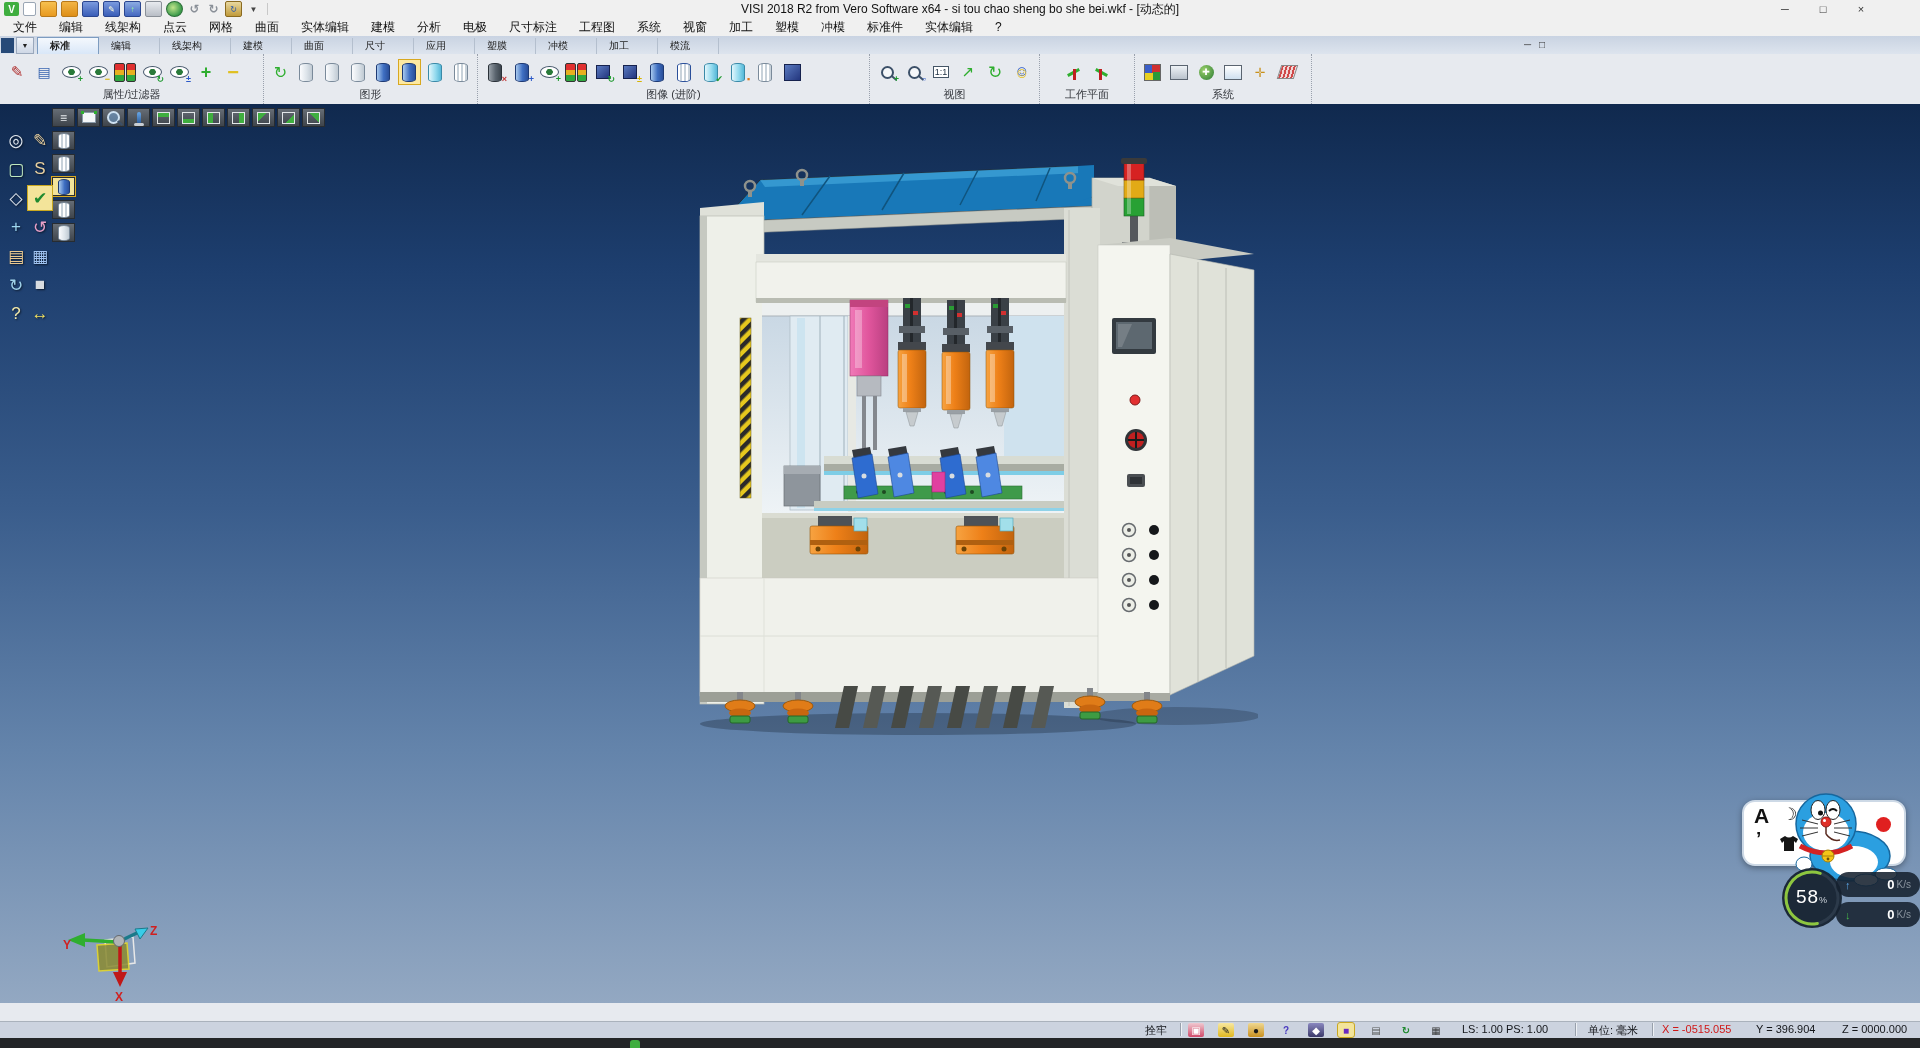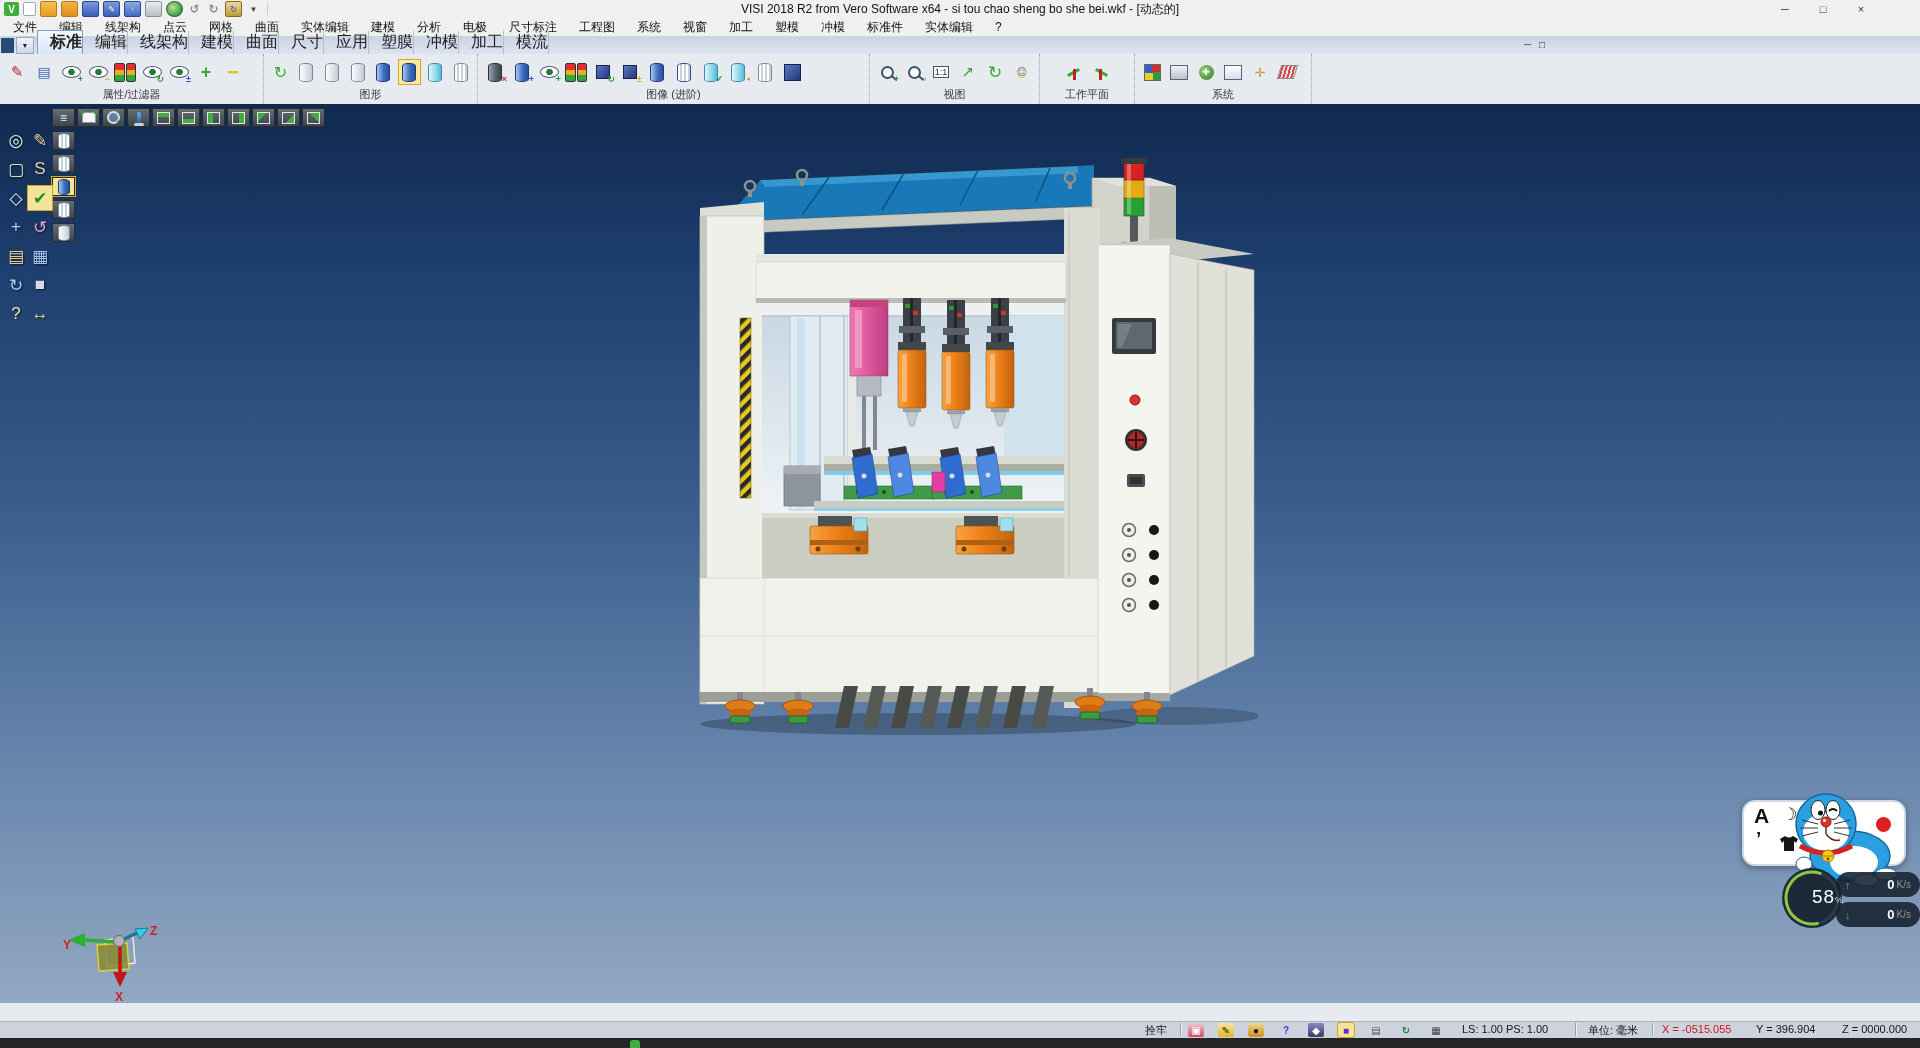--- a/index.html
+++ b/index.html
@@ -31,21 +31,21 @@
   
   .menubar{position:absolute;top:18px;left:0;width:1920px;height:18px;background:#f0f0f0;
            display:flex;align-items:center;padding-left:2px;}
   .menu-item{padding:0 11px;font-size:12px;color:#111;white-space:nowrap;}
   
   .tabrow{position:absolute;top:36px;left:0;width:1920px;height:18px;
           background:linear-gradient(#c9d3e2,#dde4ee);display:flex;align-items:flex-end;}
   .tab-corner{width:13px;height:15px;background:#274a78;margin:0 2px 1px 1px;}
   .tab-drop{width:16px;height:15px;display:flex;align-items:center;justify-content:center;
             font-size:7px;color:#222;background:linear-gradient(#eef2f8,#cfd8e6);border:1px solid #9aa8bc;margin-right:3px;}
-  .tab{padding:1px 0 1px 12px;font-size:16px;color:#222;border-right:1px solid #b4bfce;white-space:nowrap;}
+  .tab{padding:1px 28px 1px 12px;font-size:10px;color:#222;border-right:1px solid #b4bfce;white-space:nowrap;}
   .tab.active{background:linear-gradient(#f4f8fd,#d9e7f8);border:1px solid #7d9cc0;border-bottom:none;font-weight:bold;}
   .mdibtns{position:absolute;left:1524px;top:3px;display:flex;gap:8px;}
   .mdibtn{font-size:10px;color:#333;}
   
   .ribbon{position:absolute;top:54px;left:0;width:1920px;height:50px;background:#e7eaef;
           border-bottom:1px solid #a9afba;display:flex;}
   .rgroup{height:50px;display:flex;flex-direction:column;border-right:1px dotted #9aa1ad;box-sizing:border-box;}
   .ricons{flex:1;display:flex;align-items:center;padding:3px 6px 0 6px;gap:5px;}
   .rlabel{text-align:center;font-size:11px;color:#33363c;padding-bottom:2px;white-space:nowrap;}
   .ri{width:22px;height:24px;display:flex;align-items:center;justify-content:center;position:relative;font-size:14px;}
@@ -101,21 +101,21 @@
   
   .net-widget{position:absolute;left:1742px;top:686px;width:178px;height:235px;}
   .ime-bar{position:absolute;left:0;top:10px;width:160px;height:62px;background:#fff;border-radius:13px;
            border:2px solid #cdd9e6;box-shadow:0 2px 6px rgba(0,0,0,.35);}
   .ime-a{position:absolute;left:10px;top:2px;font-size:21px;font-weight:bold;color:#111;}
   .ime-moon{position:absolute;left:38px;top:2px;font-size:17px;color:#111;}
   .ime-comma{position:absolute;left:12px;top:26px;font-size:19px;font-weight:bold;color:#111;}
   .ime-shirt{position:absolute;left:36px;top:34px;}
   .ime-dot{position:absolute;right:13px;top:15px;width:15px;height:15px;border-radius:50%;background:#e02020;}
   .gauge{position:absolute;left:38px;top:76px;width:64px;height:64px;}
-  .gauge-num{position:absolute;left:16px;top:20px;width:64px;text-align:center;color:#fff;font-size:19px;letter-spacing:1px;}
+  .gauge-num{position:absolute;left:0;top:20px;width:64px;text-align:center;color:#fff;font-size:19px;letter-spacing:1px;}
   .gauge-num .pct{font-size:9px;color:#cfd6dd;}
   .pill{position:absolute;left:94px;width:84px;height:25px;border-radius:13px;background:rgba(22,33,47,.88);
         display:flex;align-items:center;justify-content:flex-end;padding-right:9px;box-sizing:border-box;gap:2px;}
   .pill .arrow{margin-right:auto;margin-left:9px;font-size:11px;font-weight:bold;}
   .pill .val{color:#fff;font-weight:bold;font-size:13px;}
   .pill .unit{color:#8a949e;font-size:10px;}
   
   .srow1{position:absolute;top:1003px;left:0;width:1920px;height:18px;background:#ccd3df;border-top:1px solid #8d95a2;box-sizing:border-box;}
   .srow2{position:absolute;top:1021px;left:0;width:1920px;height:17px;background:#ccd3df;border-top:1px solid #aab2bc;box-sizing:border-box;}
   .s-abs{position:absolute;top:2px;font-size:11px;color:#14161a;white-space:nowrap;}

